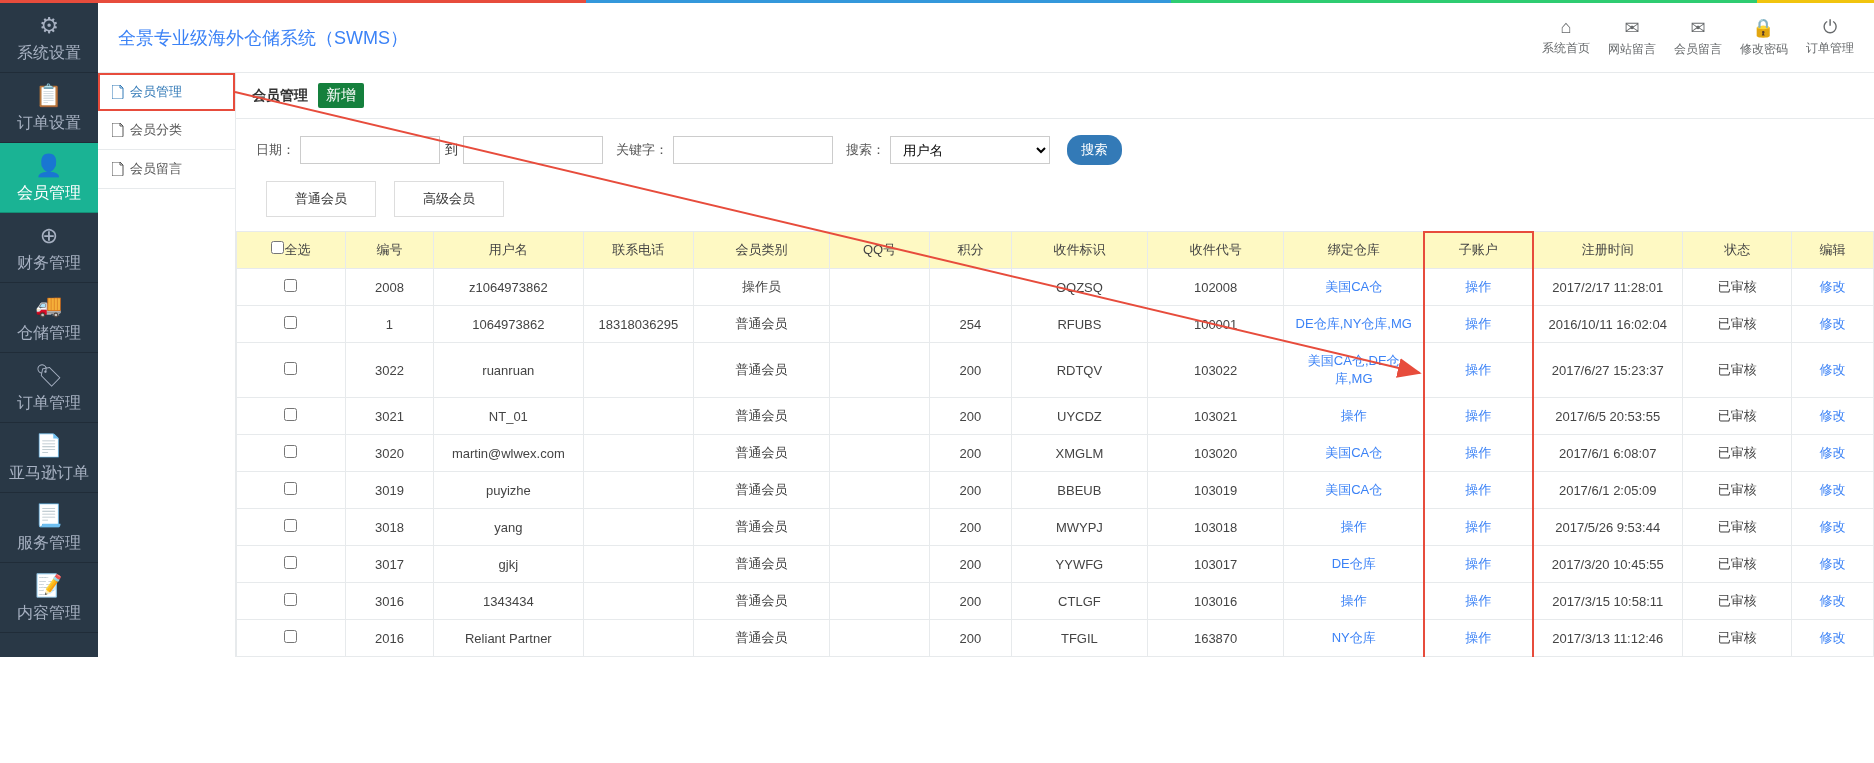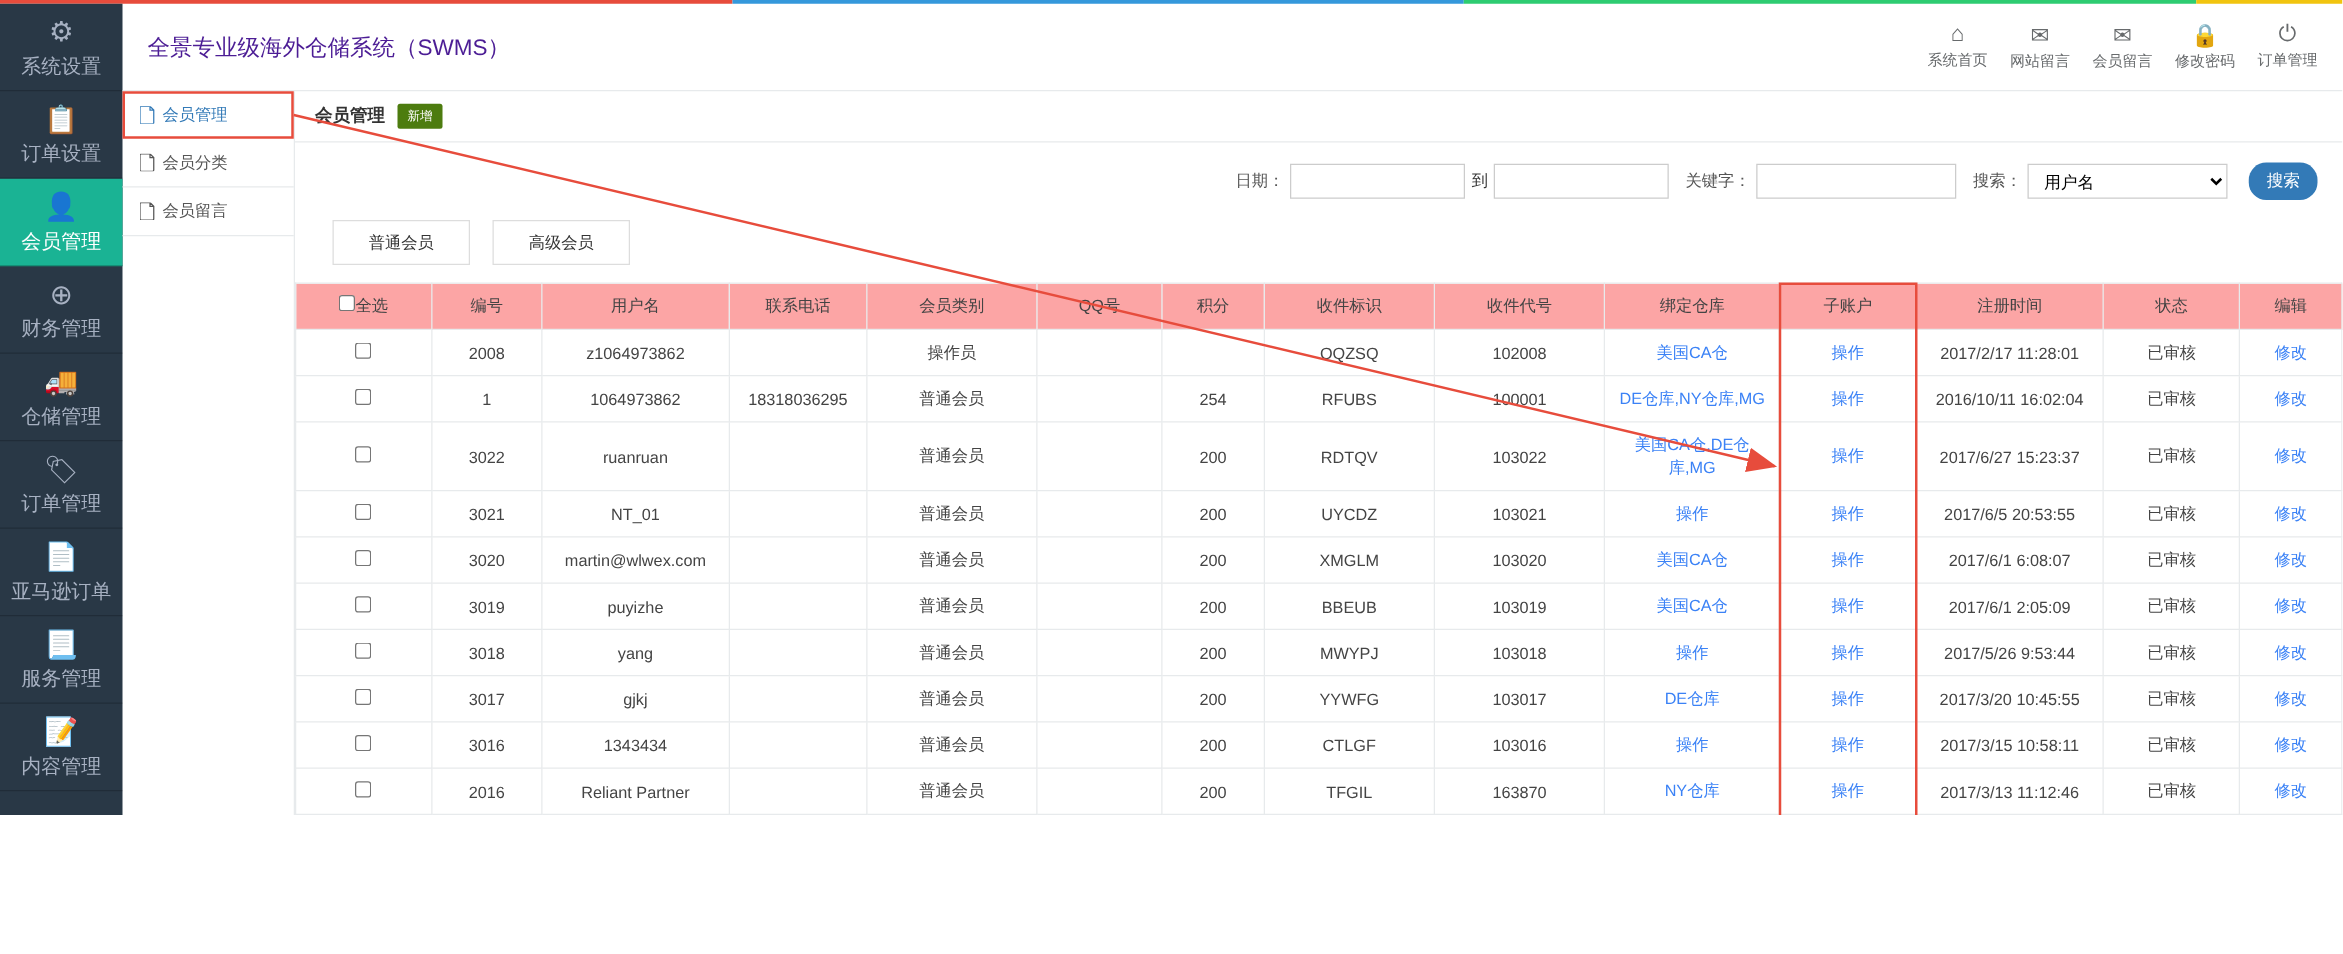--- a/index.html
+++ b/index.html
@@ -14,49 +14,49 @@
     .app { display: flex; width: 100%; }
     
     .left-nav { width: 98px; background: #293846; color: #a7b1c2; flex-shrink: 0; }
     .nav-item { display: flex; flex-direction: column; align-items: center; padding: 10px 0 8px; cursor: pointer; border-bottom: 1px solid rgba(0,0,0,0.2); }
     .nav-item.active { background: #1ab394; color: #fff; }
     .nav-item .nav-icon { font-size: 22px; margin-bottom: 4px; display:flex;align-items:center;justify-content:center;height:26px;}
     .nav-item .nav-label { font-size: 16px; }
     
     .main { flex: 1; display: flex; flex-direction: column; min-width: 0; }
     .header { display: flex; justify-content: space-between; align-items: center; height: 70px; padding: 0 20px; border-bottom: 1px solid #e7eaec; }
-    .app-title { font-size: 18px; color: #4c1d95; font-weight: normal; }
+    .app-title { font-size: 18px; color: #3b82f6; font-weight: normal; }
     .header-actions { display: flex; gap: 18px; }
     .header-action { display: flex; flex-direction: column; align-items: center; color: #676a6c; font-size: 12px; cursor: pointer; }
     .header-action .ha-icon { font-size: 18px; margin-bottom: 2px; }
     
     .content { display: flex; flex: 1; }
     .sub-nav { width: 138px; border-right: 1px solid #e7eaec; }
     .sub-nav-item { display: flex; align-items: center; gap: 6px; padding: 10px 14px; border-bottom: 1px solid #e7eaec; cursor: pointer; color: #555; font-size: 13px; }
     .sub-nav-item.highlighted { color: #337ab7; border: 2px solid #e74c3c; padding: 8px 12px; }
     .doc-icon { width: 12px; height: 14px; }
     
     .content-main { flex: 1; padding: 0; position: relative; }
     .page-header { display: flex; align-items: center; padding: 10px 16px; border-bottom: 1px solid #e7eaec; gap: 10px; }
     .page-header .ph-title { font-weight: bold; font-size: 14px; }
-    .btn-add { background: #4d7c0f; color: #fff; padding: 3px 8px; border: none; border-radius: 2px; cursor: pointer; font-size: 10px; }
-    
-    .filter-row { display: flex; align-items: center; gap: 5px; padding: 16px 20px; justify-content: flex-end; }
+    .btn-add { background: #15803d; color: #fff; padding: 3px 8px; border: none; border-radius: 2px; cursor: pointer; font-size: 15px; }
+    
+    .filter-row { display: flex; align-items: center; gap: 5px; padding: 16px 20px; }
     .filter-row label { color: #555; }
     .filter-row input[type="text"] { border: 1px solid #ccc; padding: 5px 8px; width: 140px; height: 28px; }
     .filter-row select { border: 1px solid #ccc; padding: 5px 8px; width: 160px; height: 28px; background: #fff; }
     .btn-search { background: #337ab7; color: #fff; border: none; padding: 6px 14px; border-radius: 14px; cursor: pointer; margin-left: 12px; }
     
     .tab-buttons { display: flex; gap: 18px; padding: 0 30px 14px; }
     .tab-btn { border: 1px solid #ddd; background: #fff; padding: 8px 28px; cursor: pointer; font-size: 13px; color: #333; }
     
     .table-wrap { padding: 0; position: relative; }
     table { width: 100%; border-collapse: collapse; }
     th, td { border: 1px solid #e7eaec; padding: 9px 6px; text-align: center; font-size: 13px; color: #444; }
-    th { background: #fca5a5; font-weight: normal; }
+    th { background: #fef9c3; font-weight: normal; }
     td a, td .link { color: #3b82f6; cursor: pointer; }
     
     .sub-account-col-highlight { position: absolute; border: 2px solid #e74c3c; pointer-events: none; }
     
     svg.arrow { position: absolute; pointer-events: none; }
   </style>
 </head>
 <body>
 
 <div class="top-color-bar">

